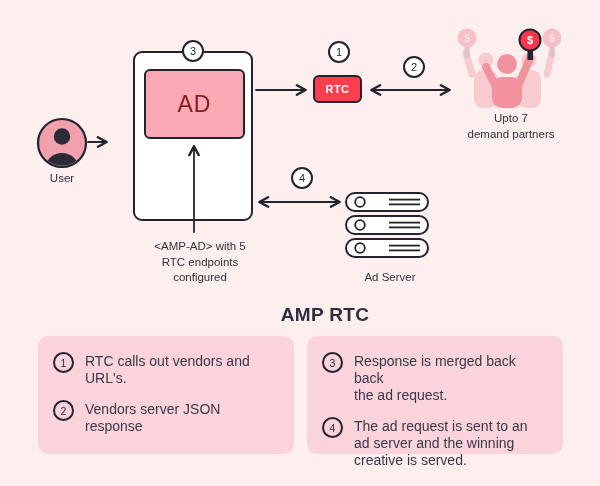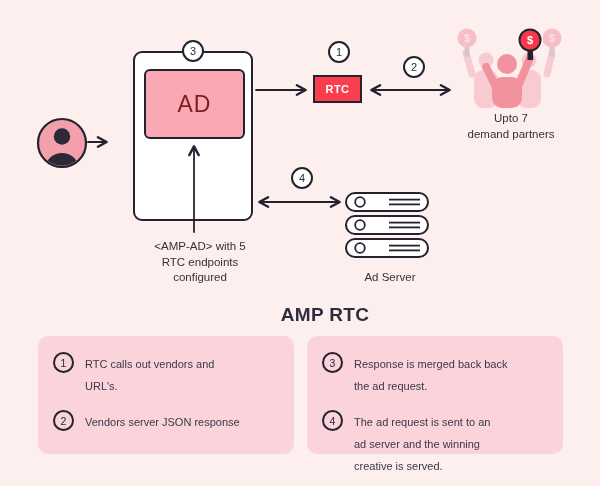--- a/index.html
+++ b/index.html
@@ -14,21 +14,21 @@
     box-sizing:border-box; z-index:1;
   }
   .ad-box {
     position:absolute; left:9px; top:16px; width:101px; height:70px;
     background:#F9A8B4; border:2px solid #23222E; border-radius:6px;
     box-sizing:border-box; display:flex; align-items:center; justify-content:center;
     font-size:23px; font-weight:500; color:#7f1d1d; letter-spacing:1px;
   }
   .rtc {
     position:absolute; left:313px; top:75px; width:49px; height:28px;
-    background:#FA3E4D; border:2px solid #23222E; border-radius:0;
+    background:#FA3E4D; border:2px solid #23222E; border-radius:6px;
     box-sizing:border-box; display:flex; align-items:center; justify-content:center;
     color:#ffffff; font-size:11px; font-weight:bold; letter-spacing:0.5px; z-index:1;
   }
   .overlay { position:absolute; left:0; top:0; z-index:2; pointer-events:none; }
   .badge {
     position:absolute; z-index:3; width:22px; height:22px; box-sizing:border-box;
     background:#ffffff; border:2px solid #23222E; border-radius:50%;
     display:flex; align-items:center; justify-content:center;
     font-size:11px; color:#2B2A36;
   }
@@ -47,21 +47,21 @@
   .panel-left  { left:38px;  width:256px; }
   .panel-right { left:307px; width:256px; }
   .step { display:flex; gap:11px; align-items:flex-start; margin-bottom:12px; }
   .stepnum {
     flex:0 0 auto; width:21px; height:21px; box-sizing:border-box;
     border:2px solid #23222E; border-radius:50%; margin-top:1px;
     display:flex; align-items:center; justify-content:center;
     font-size:10.5px; color:#2B2A36;
   }
   .steptext {
-    font-size:11px; line-height:22px; color:#39384A;
+    font-size:14px; line-height:17px; color:#39384A;
     white-space:pre-line; padding-top:2px;
   }
   svg text { font-family:"Liberation Sans", sans-serif; }
 </style>
 </head>
 <body>
 
 <div class="stage">
 
   <div class="device">
@@ -154,20 +154,21 @@
         <line x1="389" y1="250.4" x2="420" y2="250.4"></line>
       </g>
     </g>
   </svg>
 
   <div class="badge" style="left:182px; top:40px;">3</div>
   <div class="badge" style="left:328px; top:41px;">1</div>
   <div class="badge" style="left:403px; top:56px;">2</div>
   <div class="badge" style="left:291px; top:167px;">4</div>
 
+  <div class="lbl" style="left:22px;  top:171px; width:80px;">User</div>
   <div class="lbl" style="left:431px; top:111px; width:160px;">Upto 7
 demand partners</div>
   <div class="lbl" style="left:118px; top:239px; width:164px;">&lt;AMP-AD&gt; with 5
 RTC endpoints
 configured</div>
   <div class="lbl" style="left:330px; top:270px; width:120px;">Ad Server</div>
 
   <div class="title">AMP RTC</div>
 
   <div class="panel panel-left">

